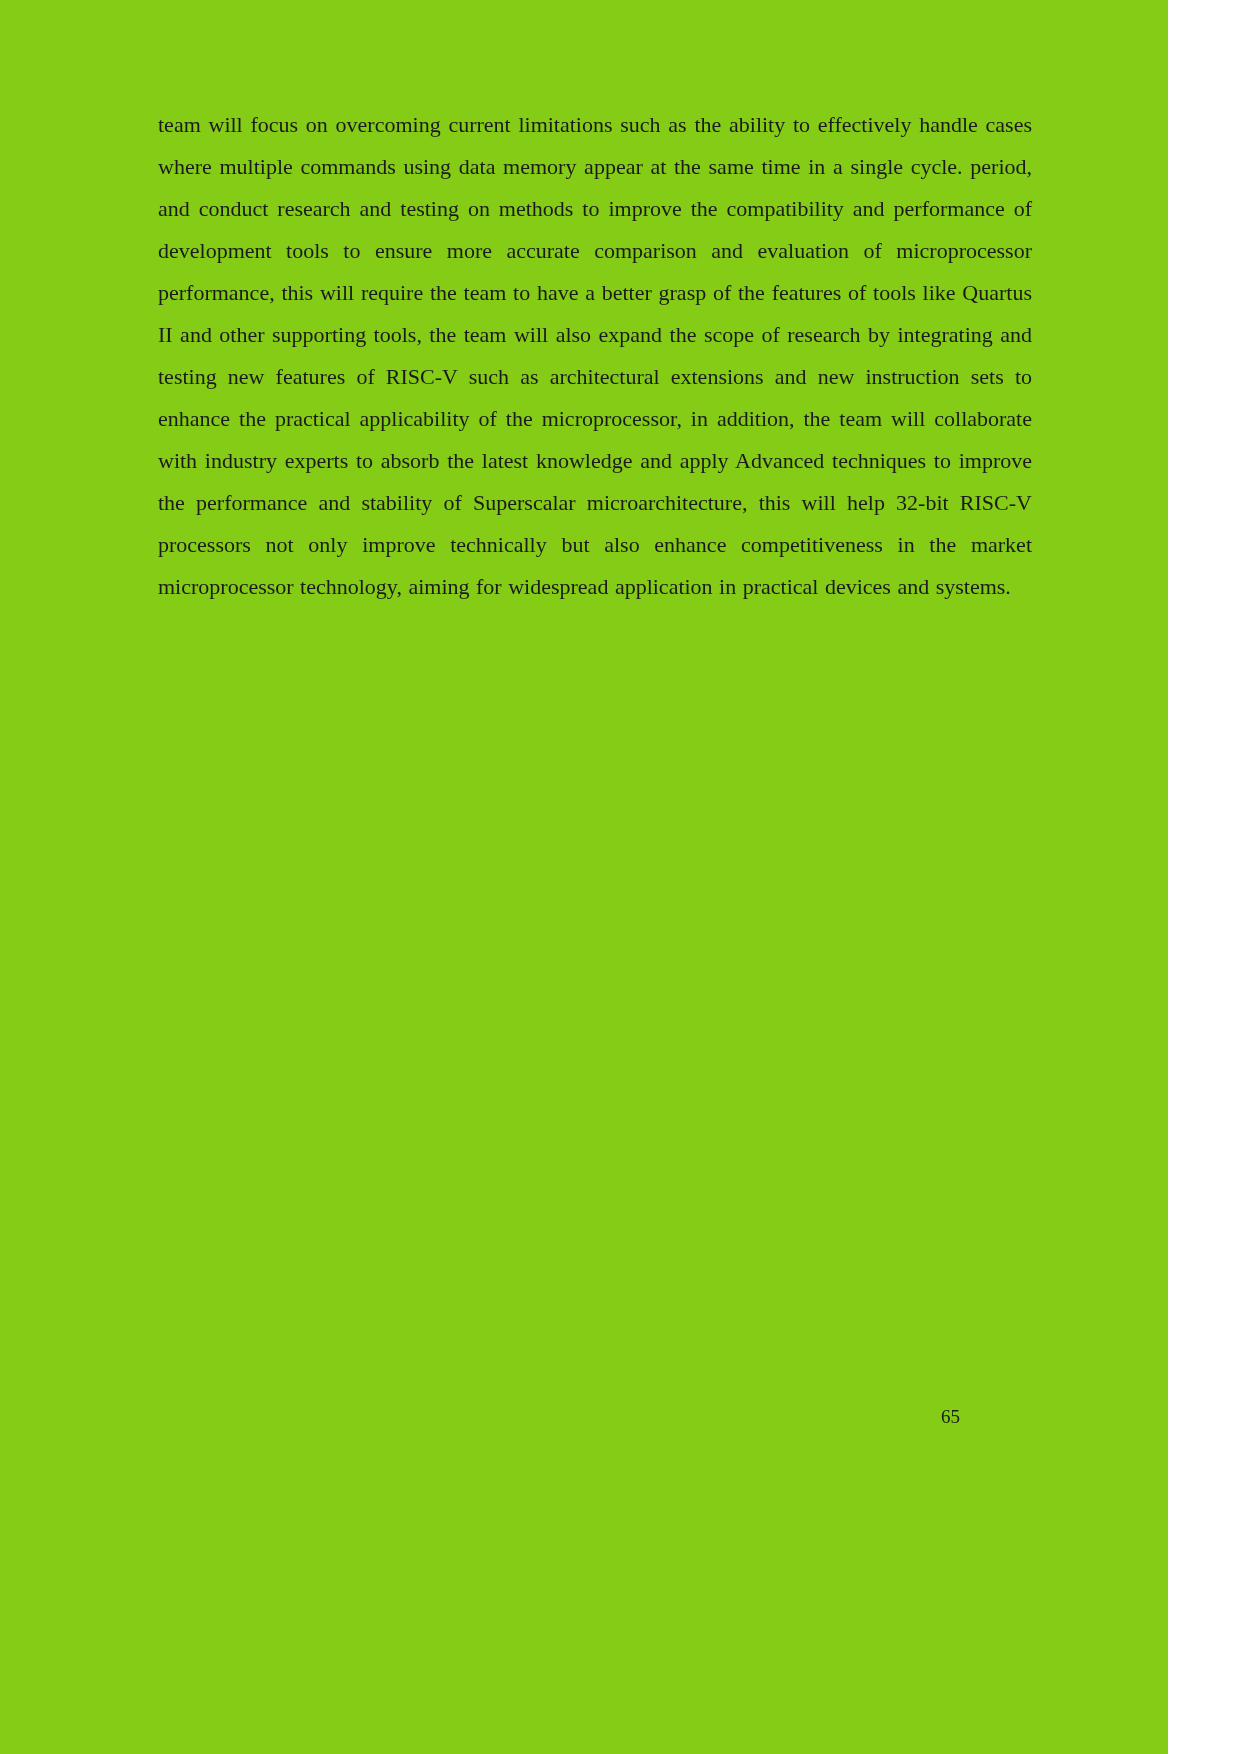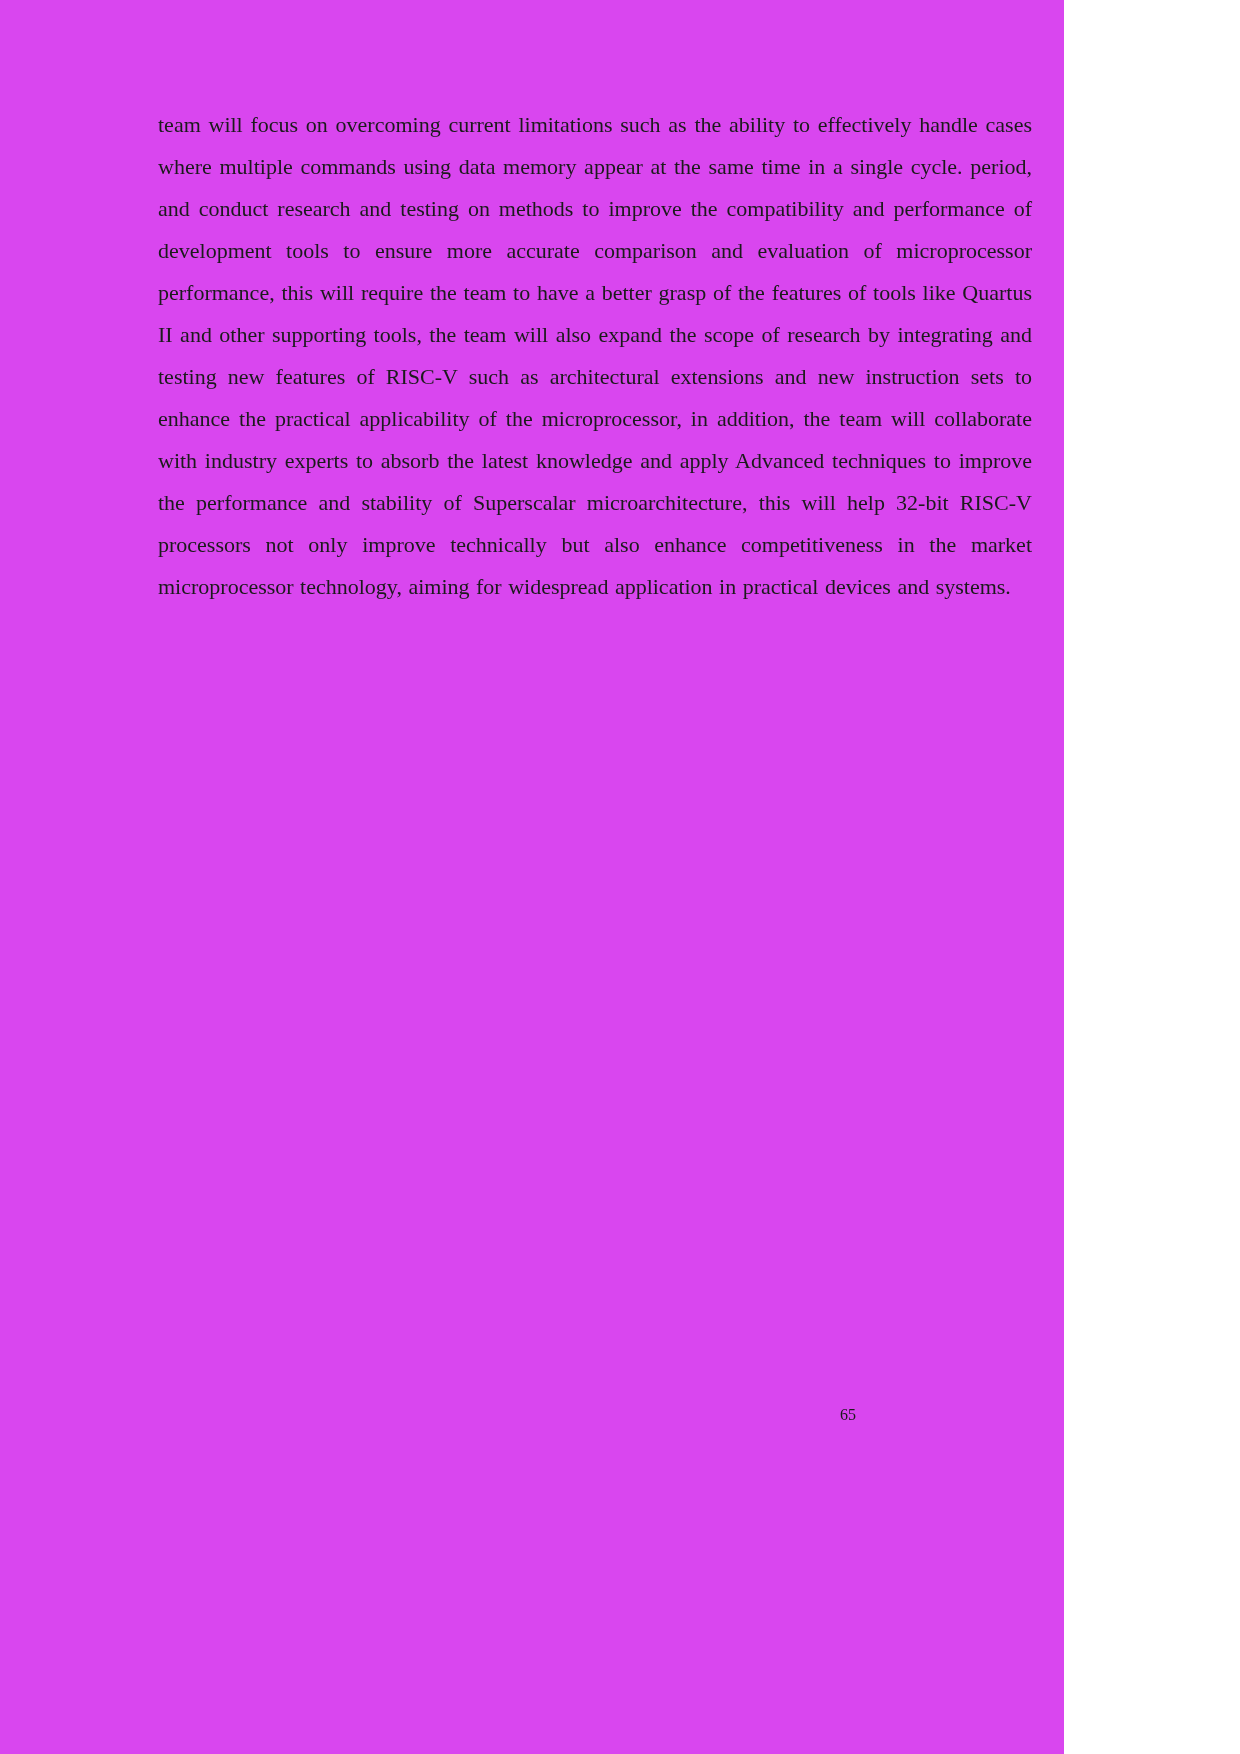--- a/index.html
+++ b/index.html
@@ -2,23 +2,23 @@
 <html><head>
 <meta charset="utf-8">
 <style>
   html, body {
     margin: 0;
     padding: 0;
     background: #ffffff;
   }
   .page {
     position: relative;
-    width: 1064px;
+    width: 1168px;
     height: 1754px;
-    background: #d946ef;
+    background: #84cc16;
     overflow: hidden;
     font-family: "Liberation Serif", serif;
     color: #1a1a1a;
   }
   .content {
     position: absolute;
     top: 104px;
     left: 158px;
     width: 874px;
   }
@@ -28,21 +28,21 @@
     line-height: 42px;
     text-align: justify;
     text-justify: inter-word;
     word-spacing: 1px;
     color: #1b1b1b;
   }
   .page-number {
     position: absolute;
     top: 1406px;
     right: 208px;
-    font-size: 16px;
+    font-size: 19px;
     color: #1b1b1b;
   }
 </style>
 </head>
 <body>
 
 <div class="page">
   <div class="content">
     <p class="paragraph">team will focus on overcoming current limitations such as the ability to effectively handle cases where multiple commands using data memory appear at the same time in a single cycle. period, and conduct research and testing on methods to improve the compatibility and performance of development tools to ensure more accurate comparison and evaluation of microprocessor performance, this will require the team to have a better grasp of the features of tools like Quartus II and other supporting tools, the team will also expand the scope of research by integrating and testing new features of RISC-V such as architectural extensions and new instruction sets to enhance the practical applicability of the microprocessor, in addition, the team will collaborate with industry experts to absorb the latest knowledge and apply Advanced techniques to improve the performance and stability of Superscalar microarchitecture, this will help 32-bit RISC-V processors not only improve technically but also enhance competitiveness in the market microprocessor technology, aiming for widespread application in practical devices and systems.</p>
   </div>

